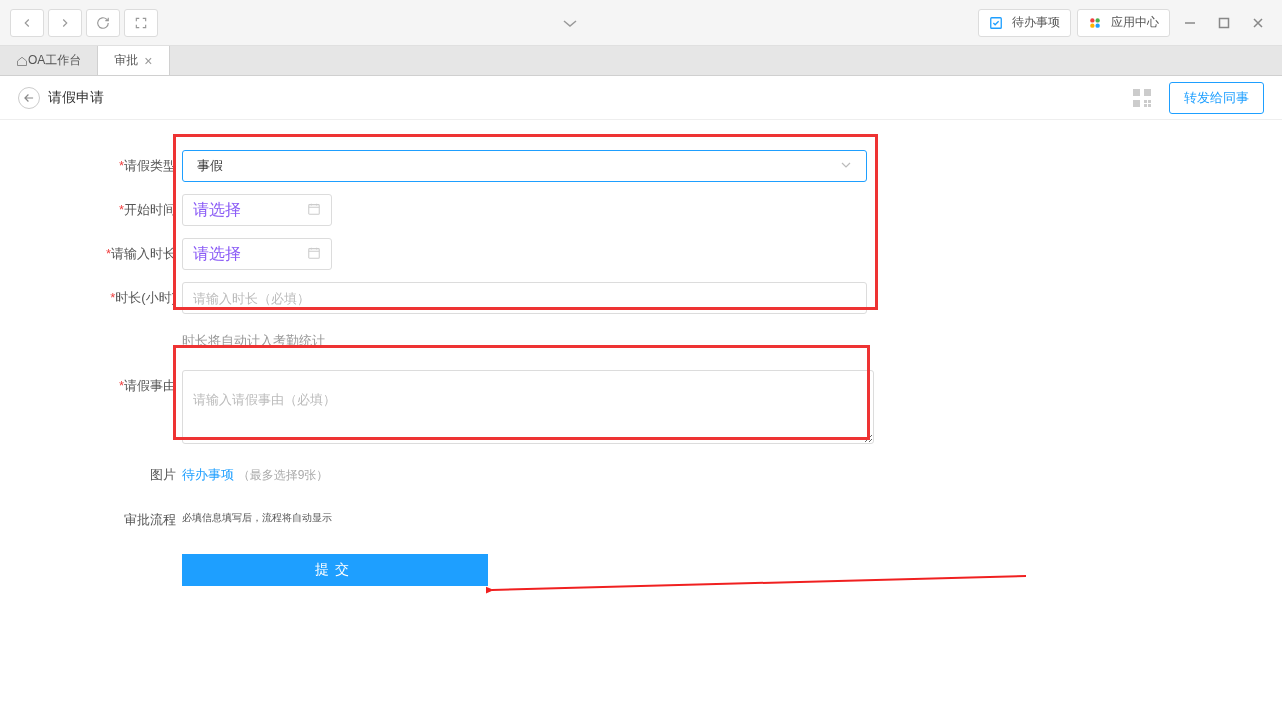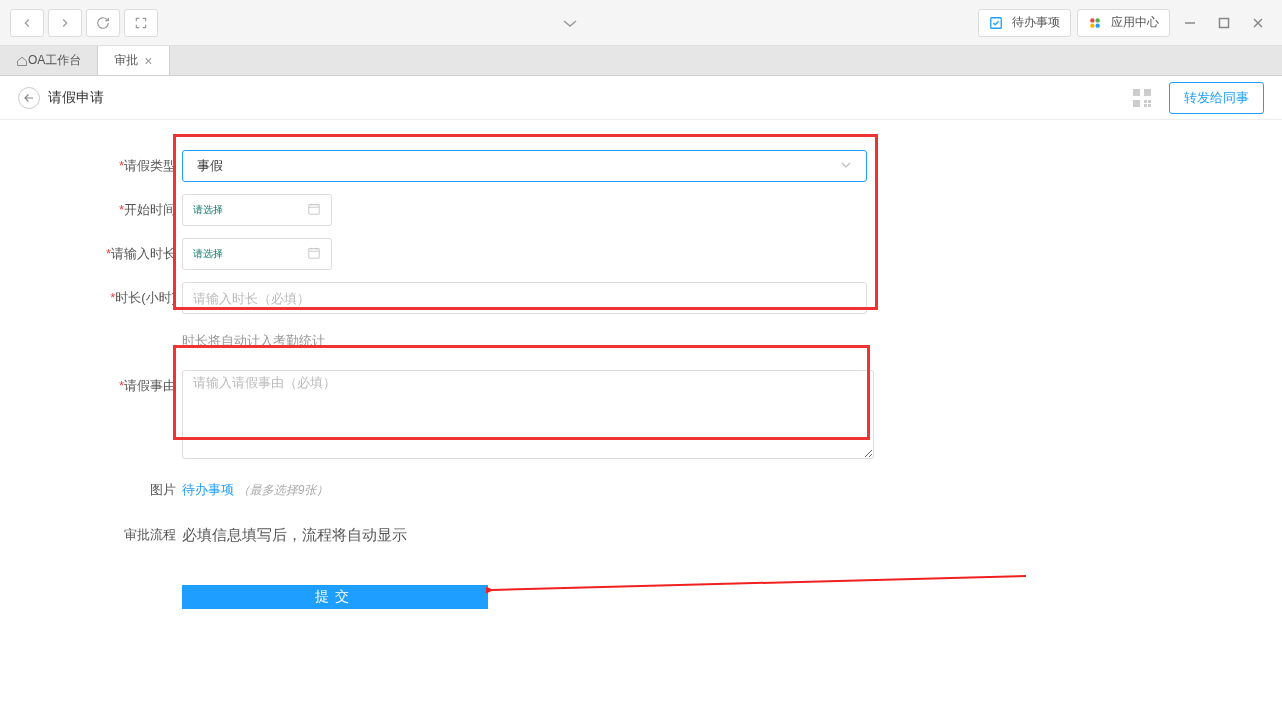--- a/index.html
+++ b/index.html
@@ -39,37 +39,37 @@
     .form-row { display: flex; align-items: flex-start; margin-bottom: 12px; padding-left: 100px; }
     .form-label { width: 76px; text-align: right; font-size: 13px; color: #555; padding-top: 7px; }
     .form-label .req { color: #f04040; }
     .form-ctrl { margin-left: 6px; }
 
     .select-box { width: 685px; height: 32px; border: 1px solid #1e9fff; border-radius: 3px; display: flex; align-items: center; padding: 0 14px; cursor: pointer; background: #fff; }
     .select-box .val { flex: 1; font-size: 13px; color: #333; }
     .select-box .chev { color: #bbb; }
 
     .date-box { width: 150px; height: 32px; border: 1px solid #dcdcdc; border-radius: 3px; display: flex; align-items: center; padding: 0 10px; background: #fff; cursor: pointer; }
-    .date-box .ph { flex: 1; color: #0f766e; font-size: 10px; }
+    .date-box .ph { flex: 1; color: #8b5cf6; font-size: 16px; }
     .date-box .cal { color: #ccc; }
 
     .text-input { width: 685px; height: 32px; border: 1px solid #dcdcdc; border-radius: 3px; padding: 0 10px; font-size: 13px; outline: none; }
     .text-input::placeholder { color: #bbb; }
 
     .hint { margin-left: 182px; font-size: 13px; color: #999; padding: 6px 0 20px 0; }
 
-    .textarea { width: 692px; height: 89px; border: 1px solid #dcdcdc; border-radius: 3px; padding: 3px 10px; font-size: 13px; resize: both; outline: none; font-family: inherit; }
+    .textarea { width: 692px; height: 74px; border: 1px solid #dcdcdc; border-radius: 3px; padding: 20px 10px; font-size: 13px; resize: both; outline: none; font-family: inherit; }
     .textarea::placeholder { color: #bbb; }
 
     .link { color: #1e9fff; cursor: pointer; }
-    .muted { color: #aaa; font-size: 12px; font-style: italic; }
-
-    .info-text { font-size: 15px; color: #555; padding-top: 2px; }
-
-    .submit-btn { width: 306px; height: 24px; background: #1e9fff; color: #fff; border: none; font-size: 14px; cursor: pointer; margin-left: 182px; margin-top: 28px; letter-spacing: 6px; }
+    .muted { color: #aaa; font-size: 12px; }
+
+    .info-text { font-size: 10px; color: #555; padding-top: 2px; }
+
+    .submit-btn { width: 306px; height: 32px; background: #1e9fff; color: #fff; border: none; font-size: 14px; cursor: pointer; margin-left: 182px; margin-top: 13px; letter-spacing: 6px; }
 
     
     .arrow { position: absolute; left: 486px; top: 450px; pointer-events: none; }
   </style>
 </head>
 <body>
 
 <div class="titlebar">
   <div class="nav-btn">
     <svg viewBox="0 0 24 24" fill="none" stroke="currentColor" stroke-width="2">

